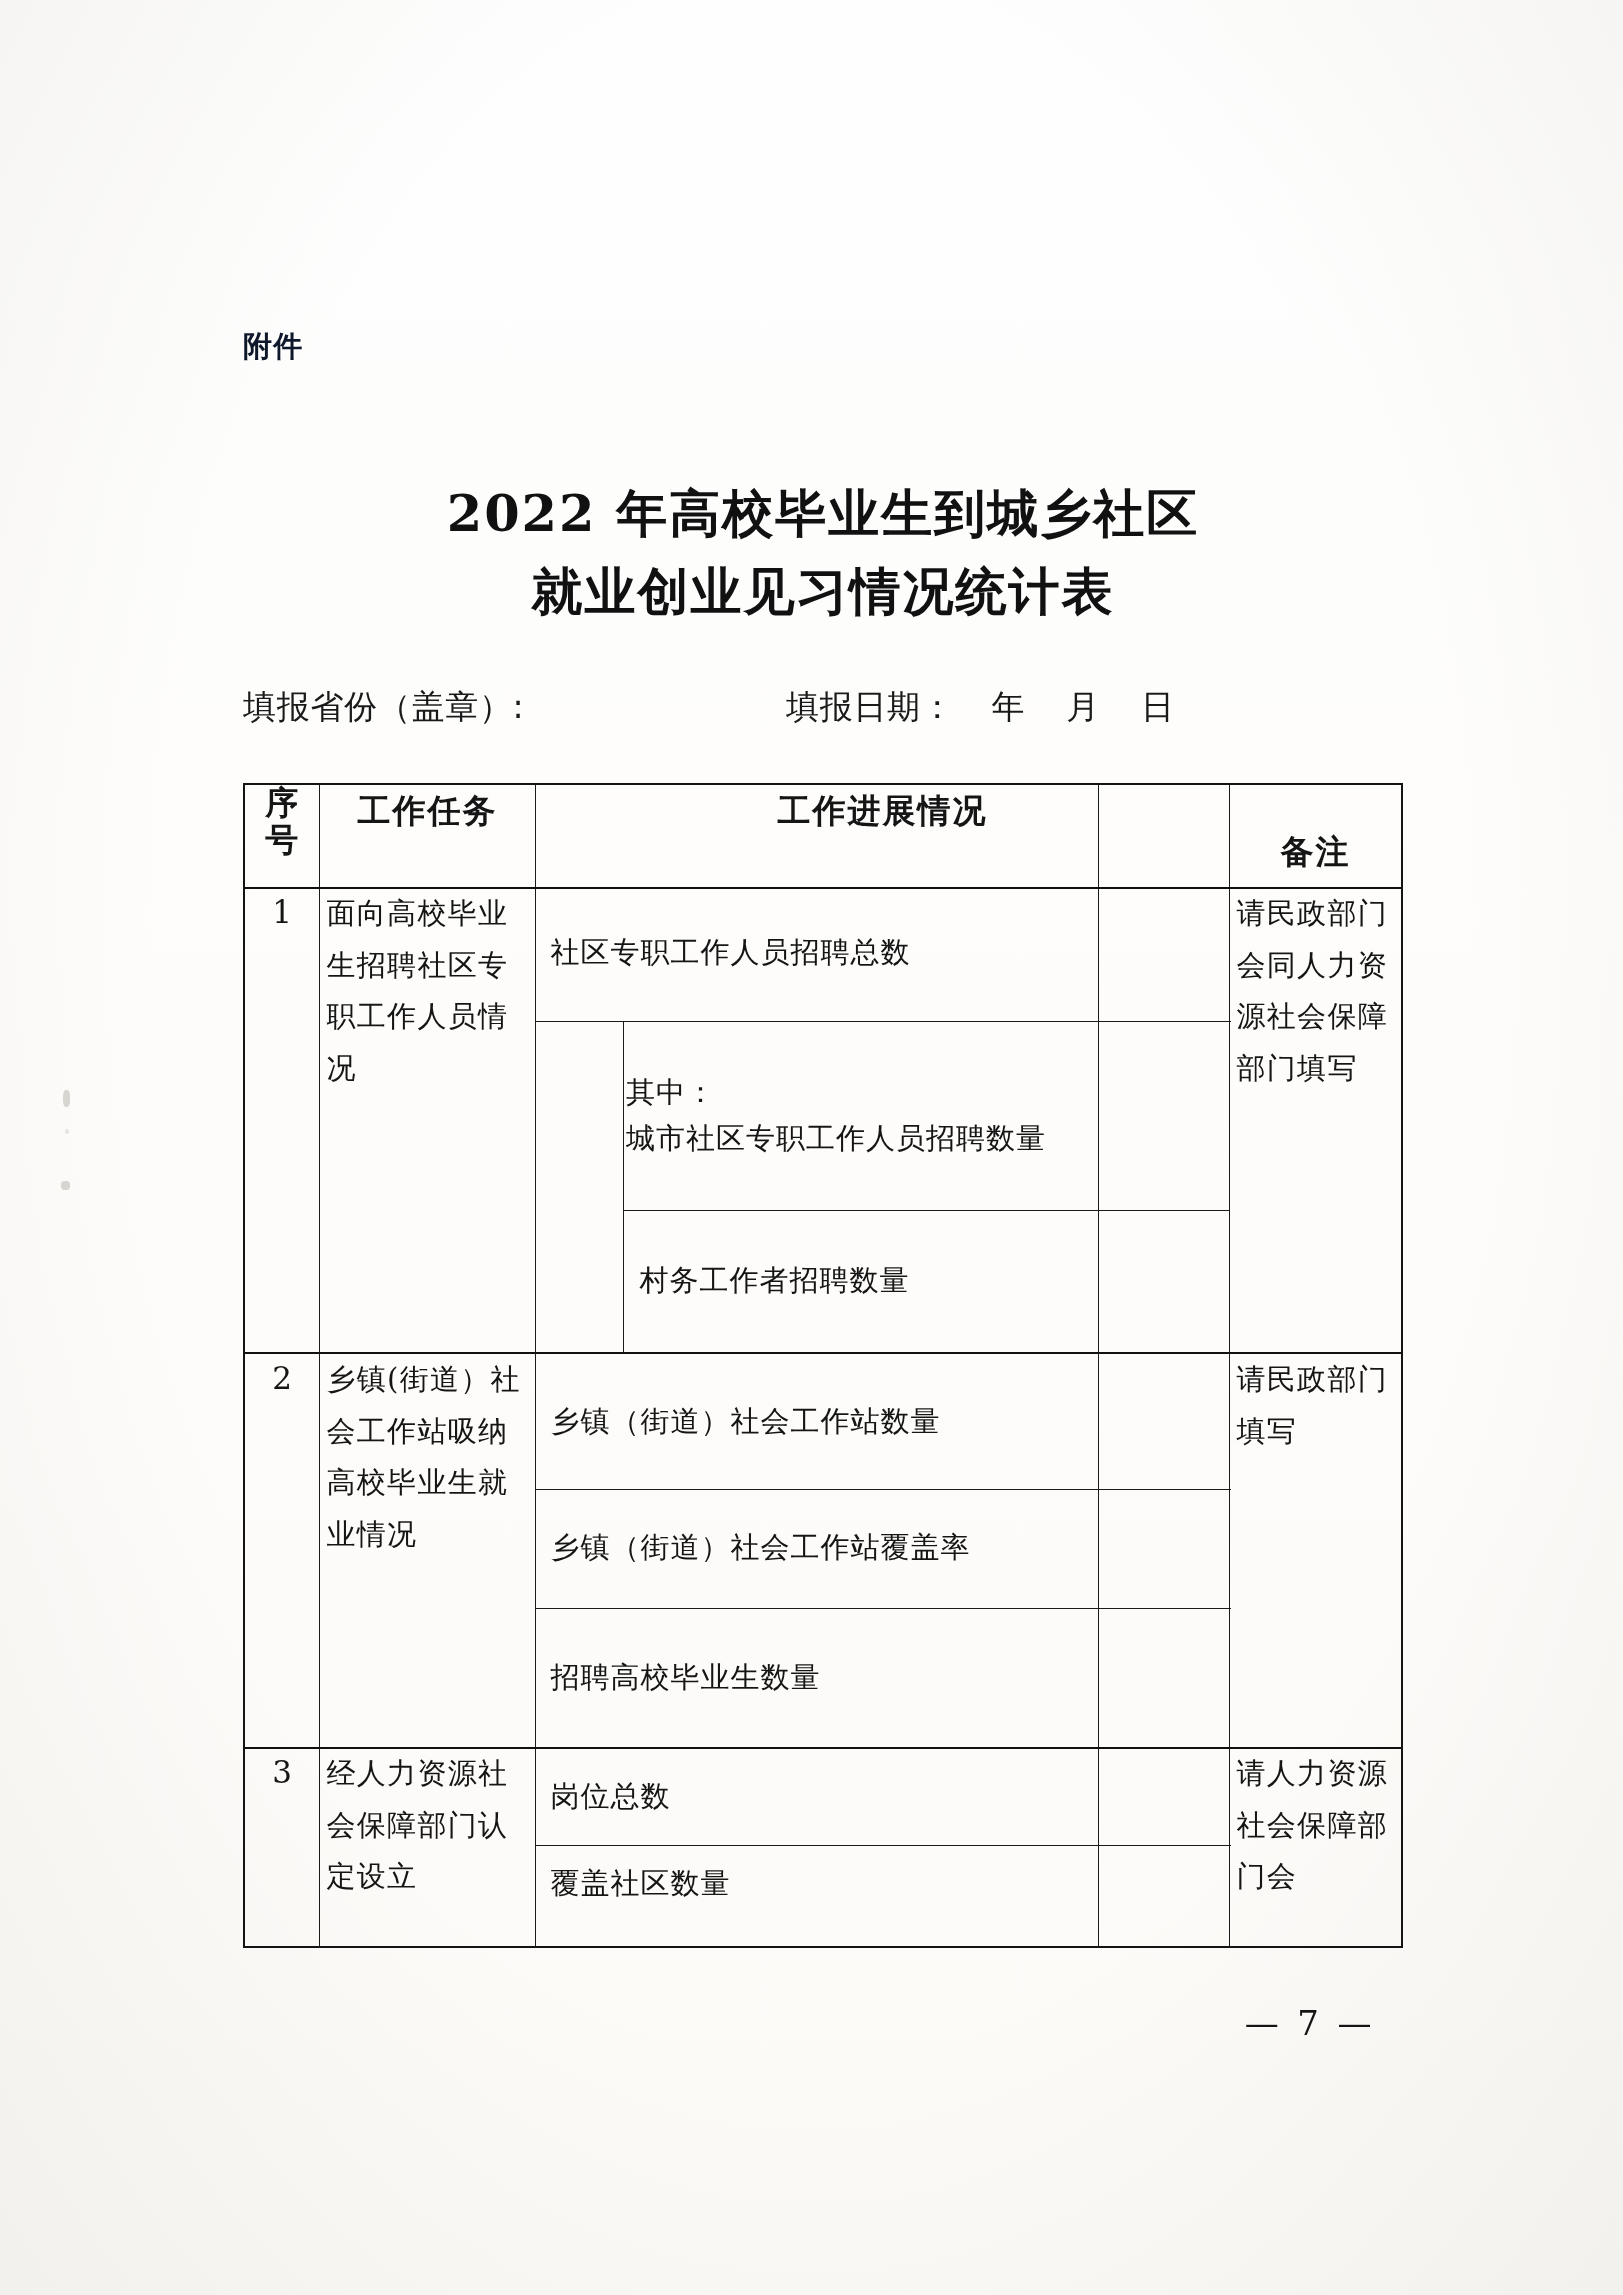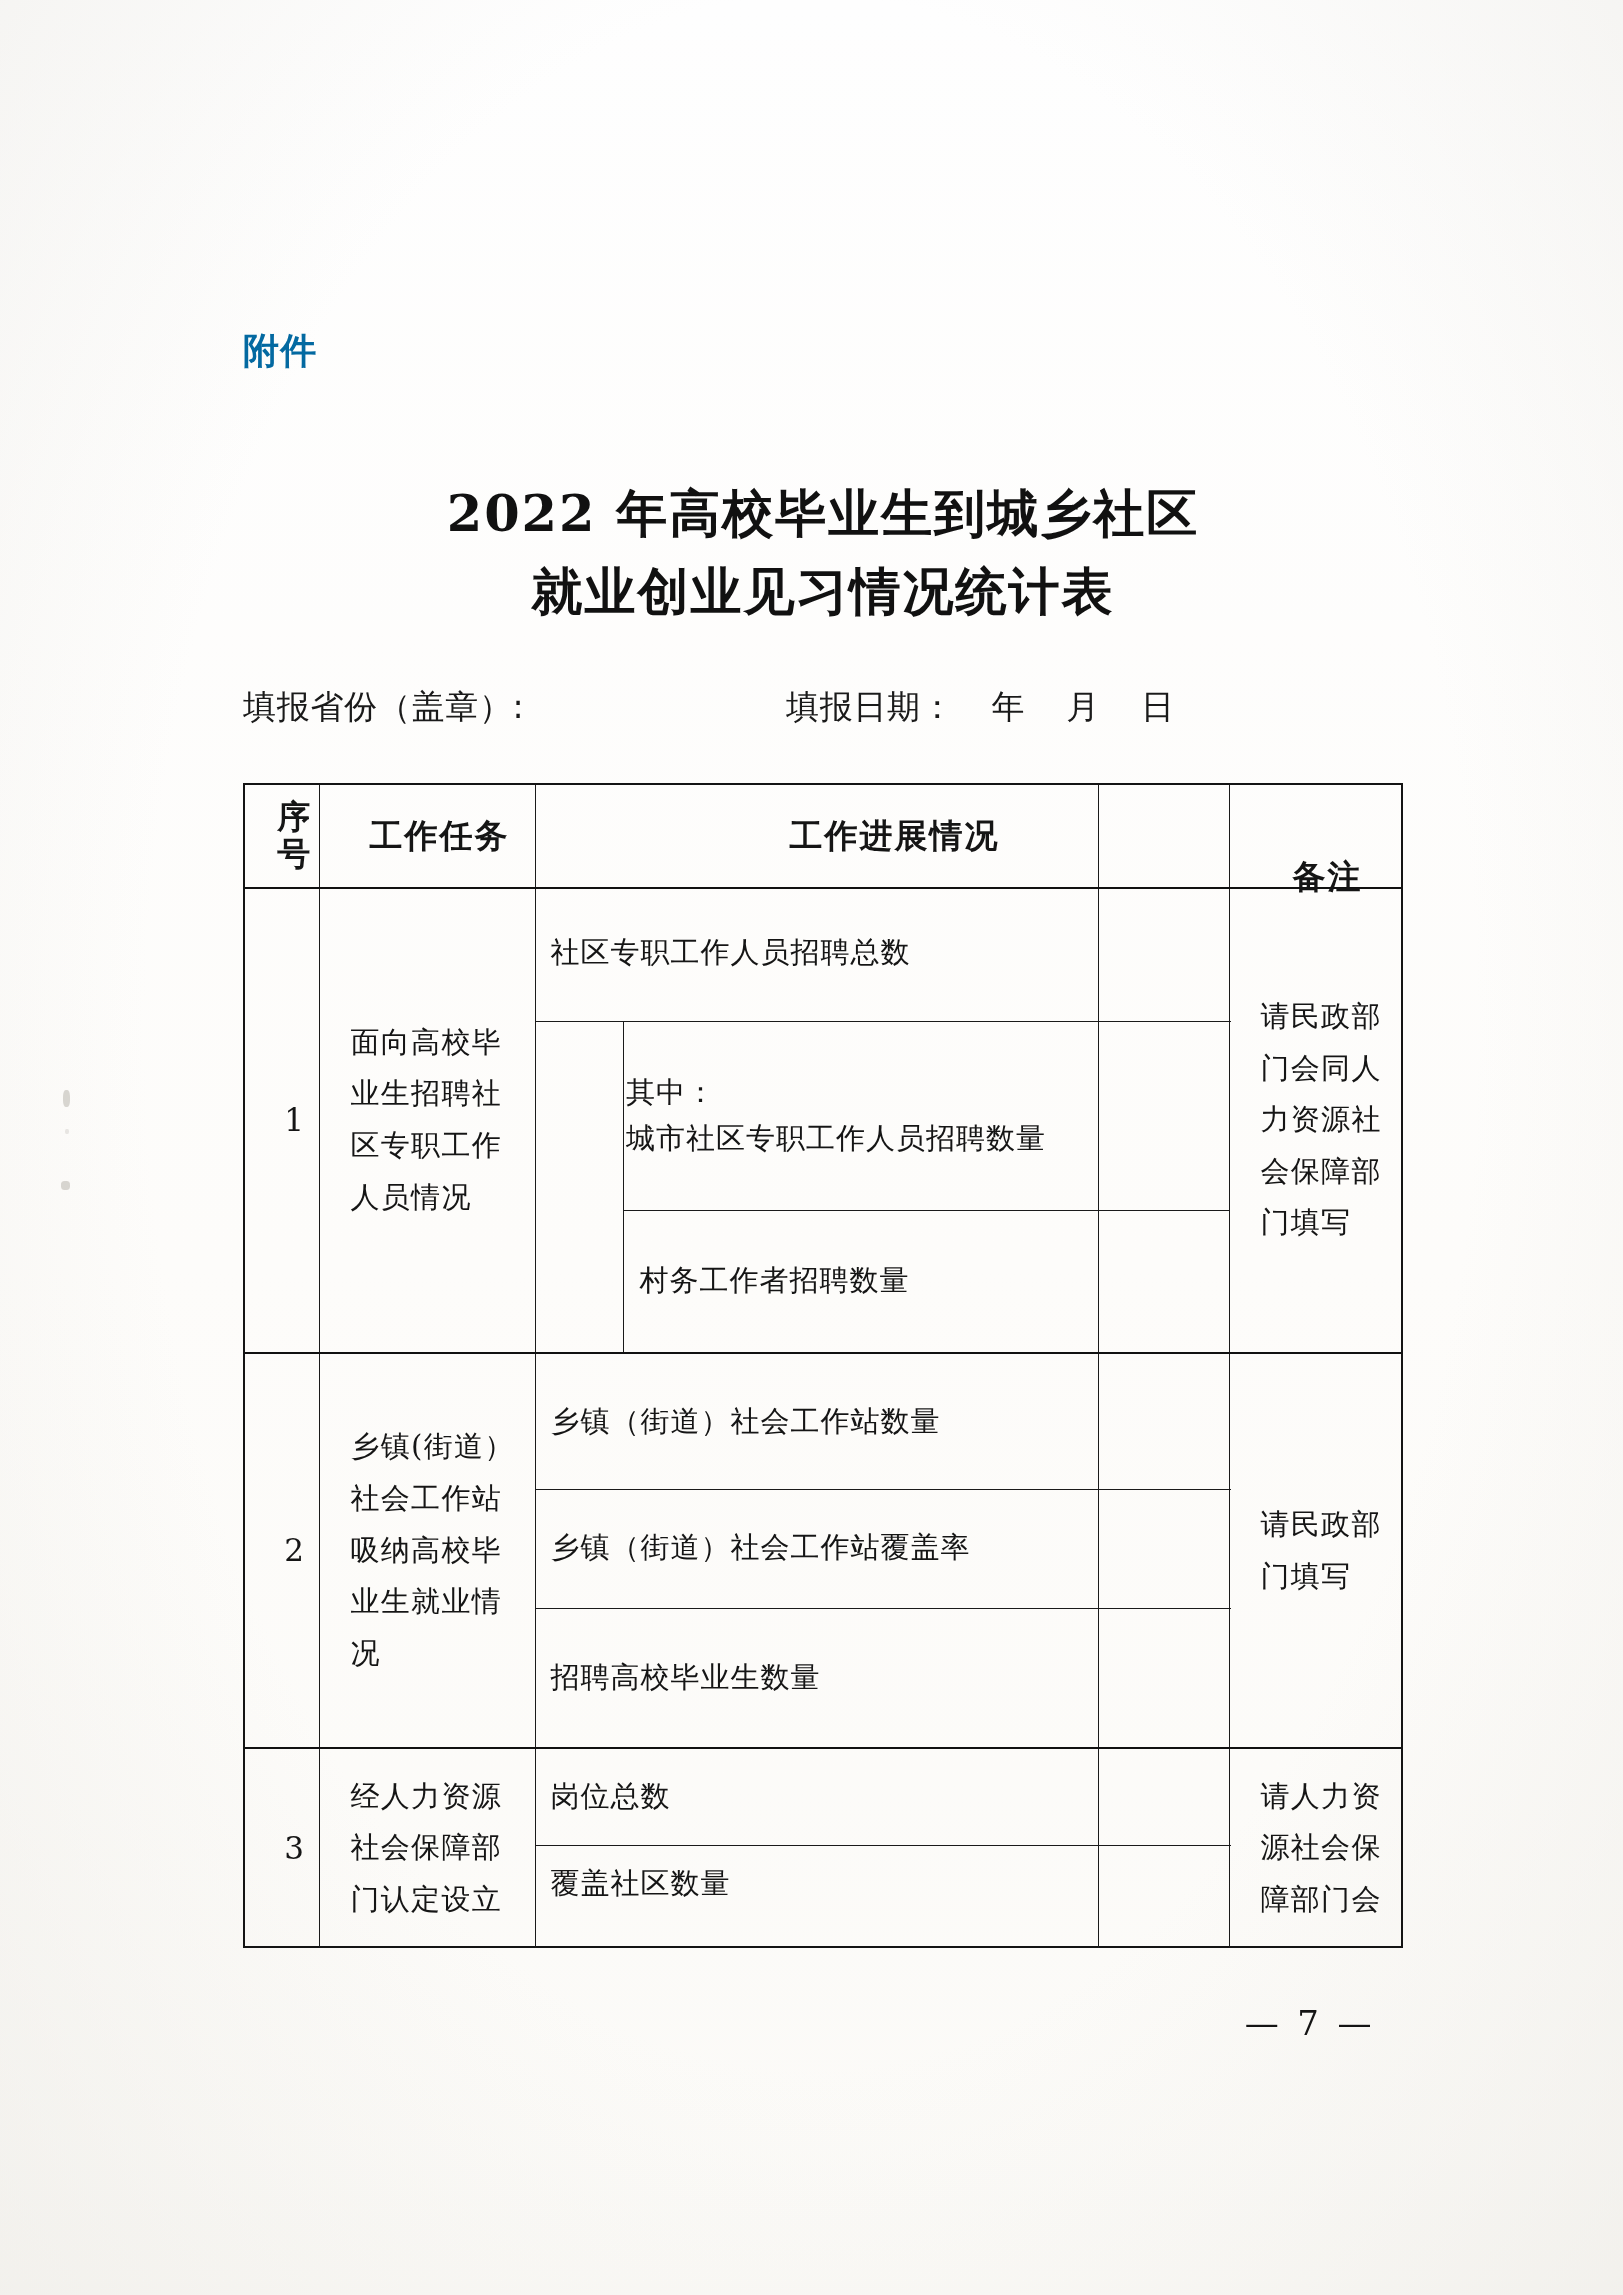--- a/index.html
+++ b/index.html
@@ -37,24 +37,24 @@
     background: #b9b6ae;
     border-radius: 40%;
     opacity: .55;
   }
 
   
   #attachment-label {
     position: absolute;
     left: 243px;
     top: 327px;
-    font-size: 36px;
+    font-size: 29px;
     font-weight: 700;
     letter-spacing: 1.3px;
-    color: #0369a1;
+    color: #0f172a;
     white-space: nowrap;
   }
 
   
   #doc-title {
     position: absolute;
     left: 243px;
     top: 475px;
     width: 1160px;
     text-align: center;
@@ -115,21 +115,21 @@
   .cell {
     position: absolute;
     box-sizing: border-box;
     font-family: "DejaVu Serif", "Liberation Serif", serif;
     font-size: 29px;
     line-height: 1.58;
     color: #151515;
     letter-spacing: 1px;
     display: flex;
   }
-  .cell.center  { align-items: center; justify-content: center; text-align: center; padding-left: 24px; }
+  .cell.center  { align-items: flex-start; justify-content: center; text-align: center; }
   .cell.midleft { align-items: center; justify-content: flex-start; text-align: left; }
   .cell.head {
     font-weight: 700;
     font-size: 33px;
     letter-spacing: 2px;
   }
 
   
   .wrapcol {
     width: 100%;

